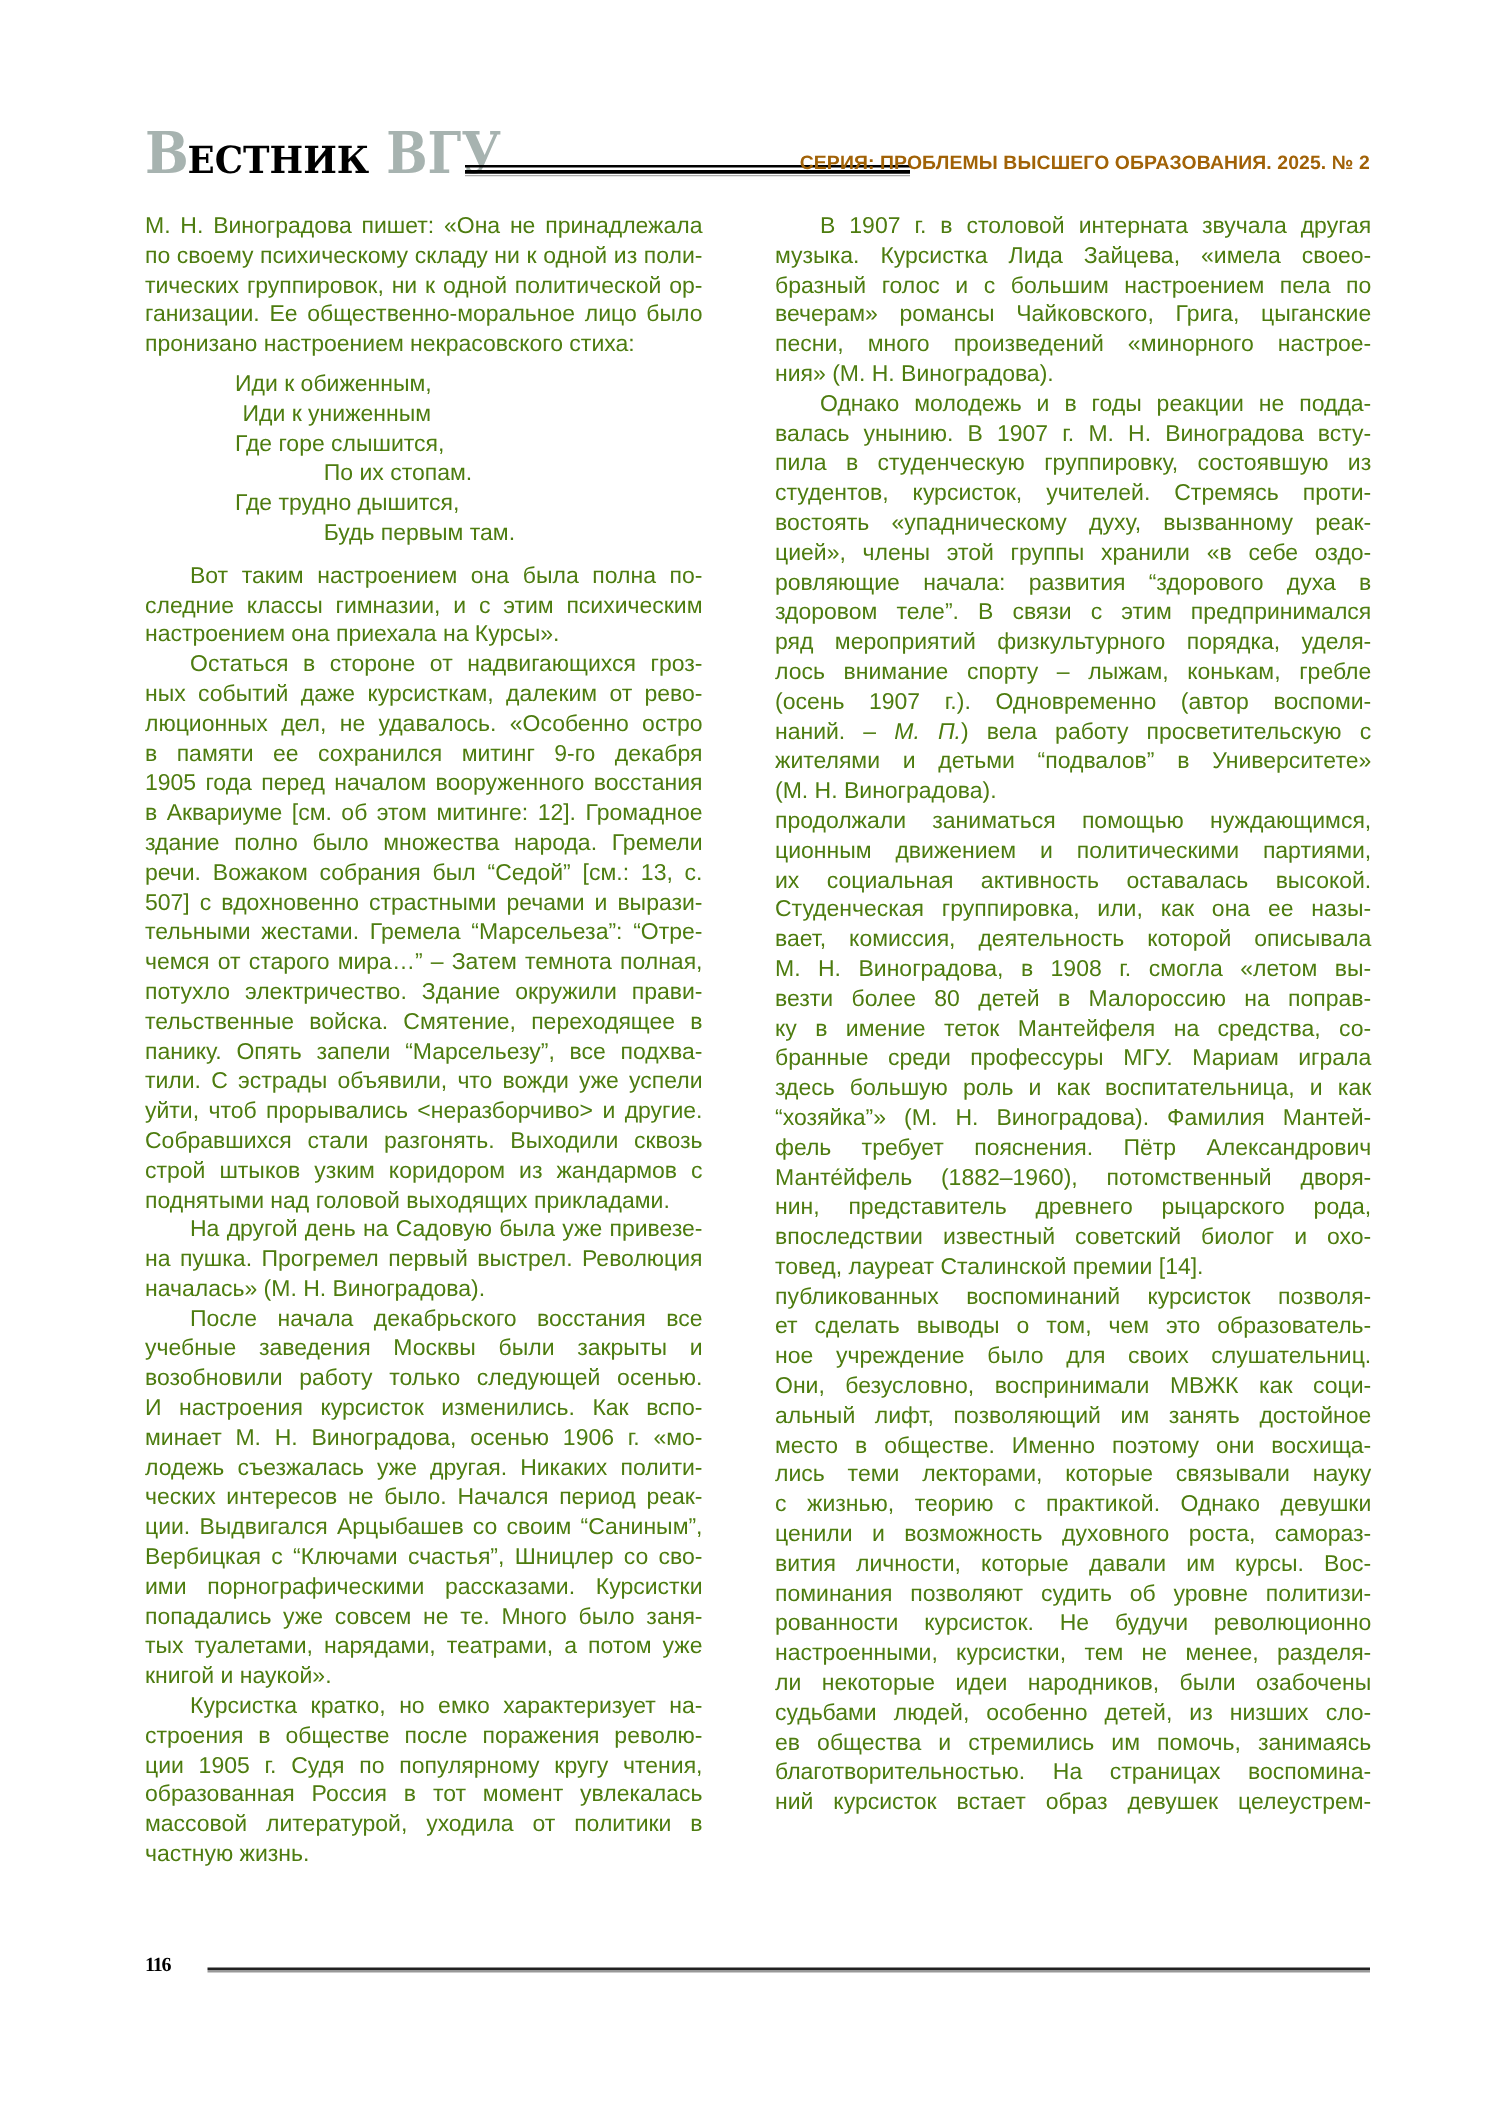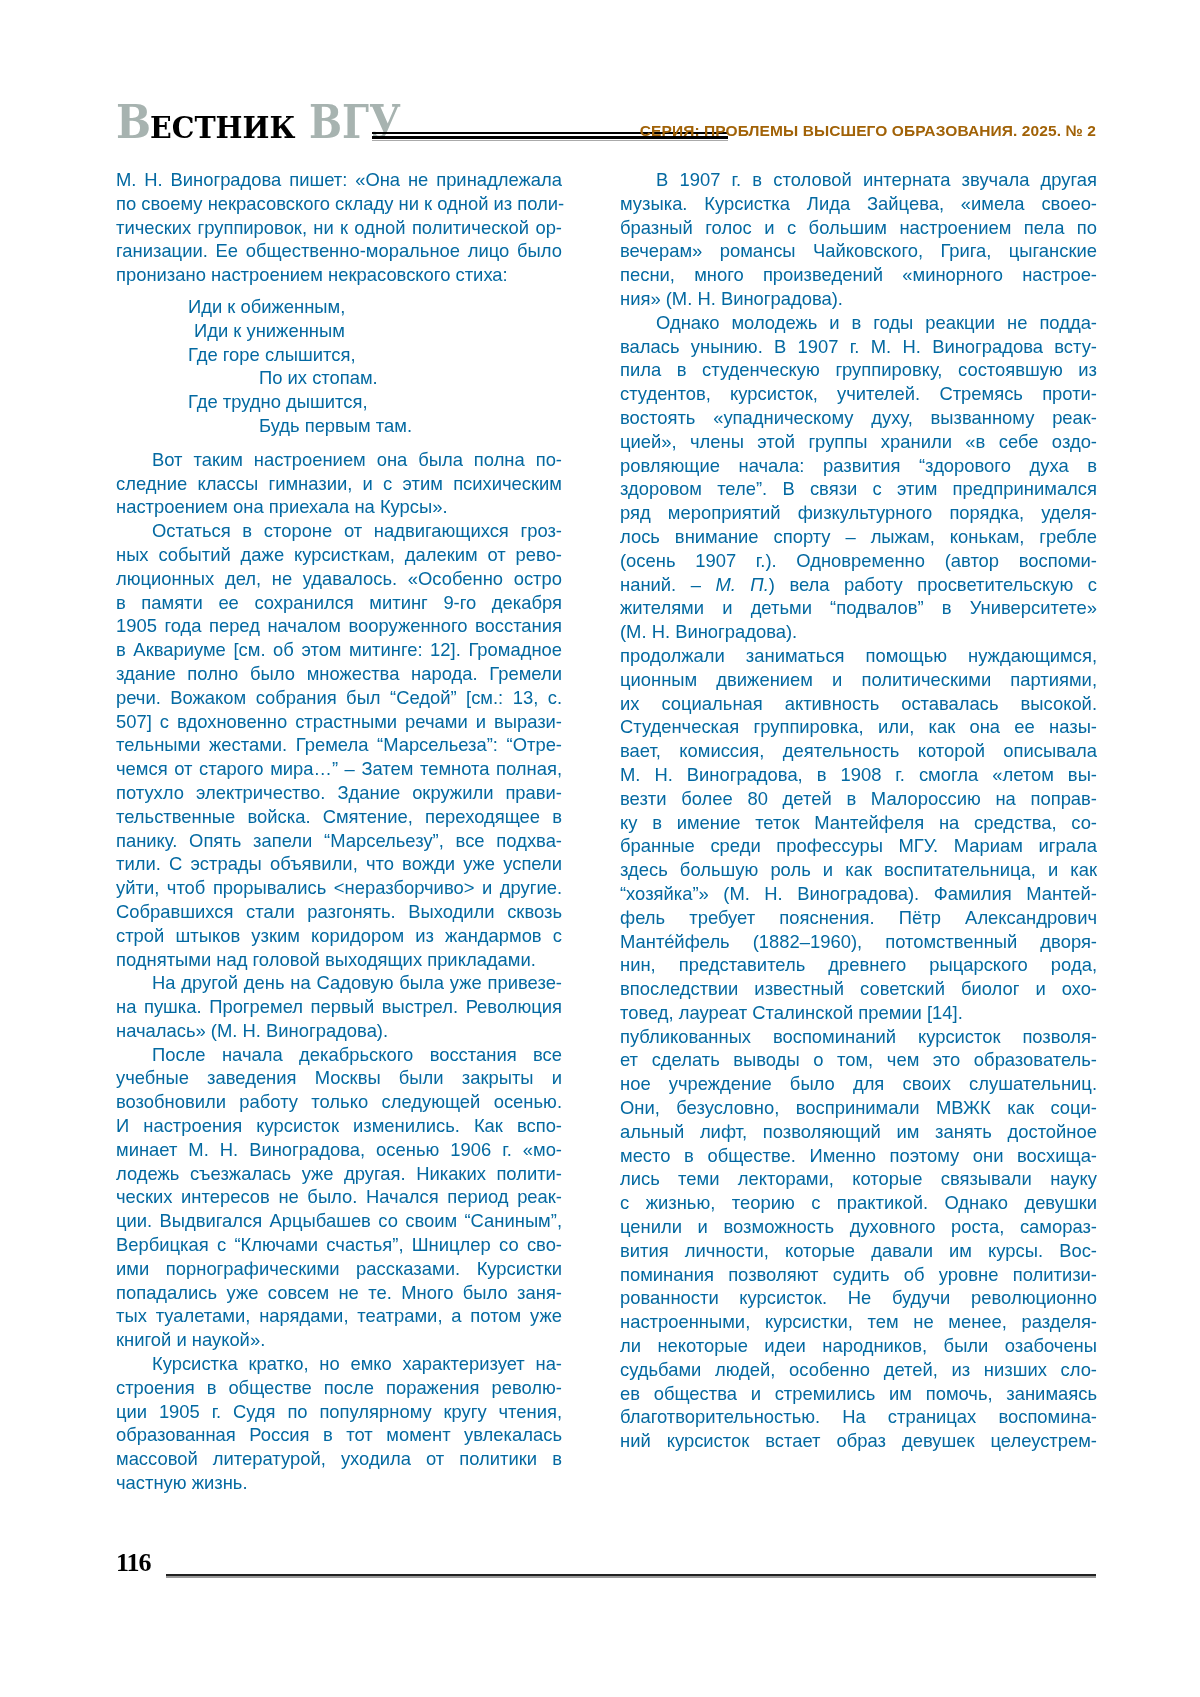--- a/index.html
+++ b/index.html
@@ -14,36 +14,36 @@
     .logo .rest { font-size: 30px; color: #000; letter-spacing: 0px; line-height: 44px; margin-left: -4px; display: inline-block; transform: scaleX(0.95); transform-origin: left; }
     .logo .vgu { font-size: 46px; color: #a7b3b0; line-height: 44px; margin-left: 6px; display: inline-block; transform: scaleX(0.85); transform-origin: left; }
     .header-rule { position: absolute; left: 256px; top: 32px; width: 356px; height: 9px; }
     .header-rule .l1 { position: absolute; left: 0; top: 0; width: 100%; height: 2px; background: #000; }
     .header-rule .l2 { position: absolute; left: 0; top: 4px; width: 100%; height: 3px; background: #000; }
     .header-rule .l3 { position: absolute; left: 0; top: 8px; width: 100%; height: 1px; background: #aaa; }
     .series { position: absolute; right: 0; top: 22px; font-family: "Liberation Sans", sans-serif; font-weight: bold;
               font-size: 15.5px; letter-spacing: 0.1px; color: #a16207; white-space: nowrap; }
 
     
-    .col { position: absolute; top: 168px; font-family: "Liberation Sans", sans-serif; font-size: 18.4px; line-height: 23.8px; color: #0369a1; }
+    .col { position: absolute; top: 168px; font-family: "Liberation Sans", sans-serif; font-size: 18.4px; line-height: 23.8px; color: #4d7c0f; }
     .col-left { left: 116px; width: 446px; }
     .col-right { left: 620px; width: 477px; }
     .line { display: block; white-space: nowrap; text-align: justify; text-align-last: justify; height: 23.8px; overflow: visible; }
     .line.last { text-align-last: left; }
     .line.indent { padding-left: 36px; }
     .poem { padding: 8px 0 10px 0; }
     .poem .pl { display: block; white-space: nowrap; height: 23.8px; }
     .pl-a { padding-left: 72px; }
     .pl-b { padding-left: 78px; }
     .pl-c { padding-left: 143px; }
     em { font-style: italic; }
 
     
     .footer { position: absolute; left: 116px; top: 1548px; width: 980px; height: 40px; }
-    .page-num { position: absolute; left: 0; top: 0; font-family: "Liberation Serif", serif; font-weight: bold; font-size: 26px; color: #000; letter-spacing: -1px; }
+    .page-num { position: absolute; left: 0; top: 16px; font-family: "Liberation Serif", serif; font-weight: bold; font-size: 16px; color: #000; letter-spacing: -1px; }
     .footer-rule { position: absolute; left: 50px; top: 26px; width: 930px; height: 4px; }
     .footer-rule .f1 { position: absolute; left: 0; top: 0; width: 100%; height: 2px; background: #222; }
     .footer-rule .f2 { position: absolute; left: 0; top: 2px; width: 100%; height: 2px; background: #999; }
   </style>
 </head>
 <body>
 
 <div class="page">
 
   <div class="header">
@@ -54,21 +54,21 @@
       <div class="l1"></div>
         <div class="l2"></div>
         <div class="l3"></div>
     </div>
     <div class="series">СЕРИЯ: ПРОБЛЕМЫ ВЫСШЕГО ОБРАЗОВАНИЯ. 2025. № 2</div>
   </div>
 
   <div class="col col-left">
     <div id="L-p1">
         <span class="line">М. Н. Виноградова пишет: «Она не принадлежала</span>
-        <span class="line">по своему некрасовского складу ни к одной из поли-</span>
+        <span class="line">по своему психическому складу ни к одной из поли-</span>
         <span class="line">тических группировок, ни к одной политической ор-</span>
         <span class="line">ганизации. Ее общественно-моральное лицо было</span>
         <span class="line last">пронизано настроением некрасовского стиха:</span>
       </div>
     <div class="poem">
       <span class="pl pl-a">Иди к обиженным,</span>
       <span class="pl pl-b">Иди к униженным</span>
       <span class="pl pl-a">Где горе слышится,</span>
       <span class="pl pl-c">По их стопам.</span>
       <span class="pl pl-a">Где трудно дышится,</span>

